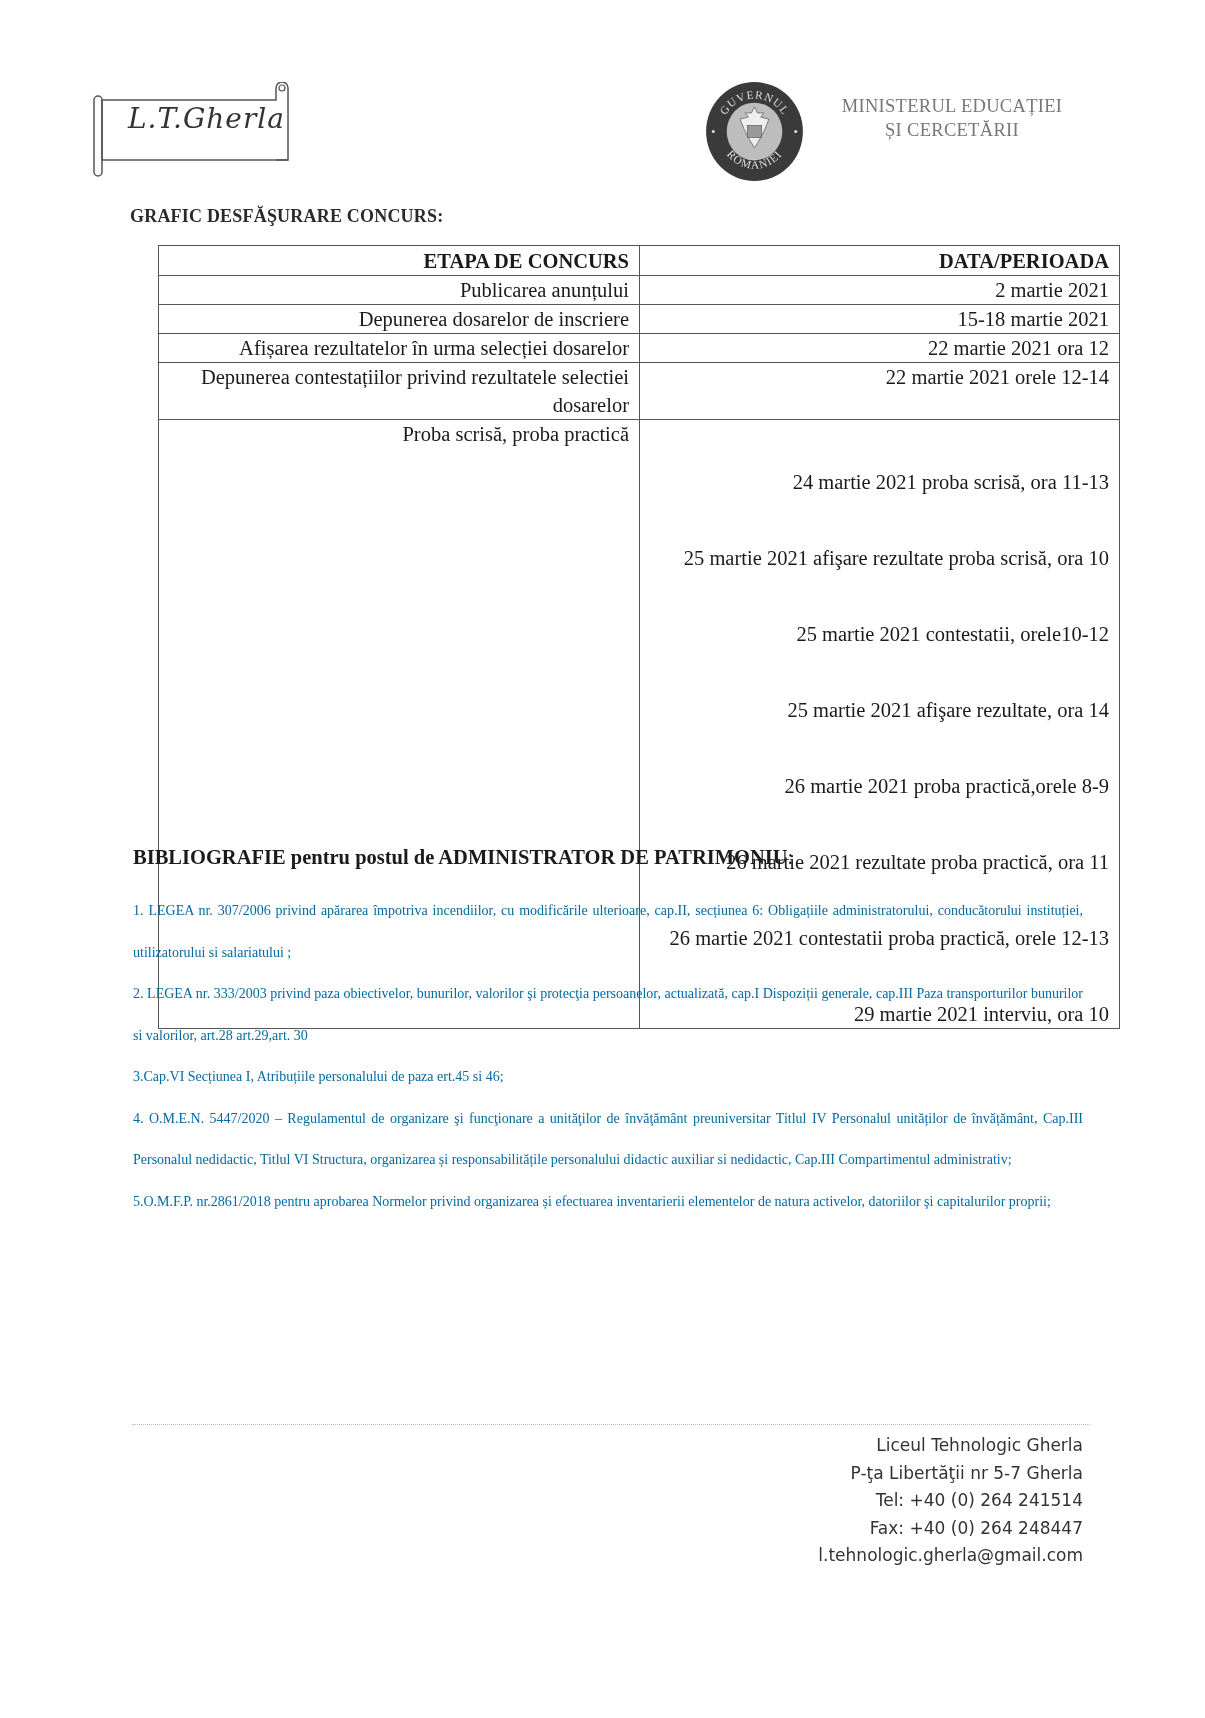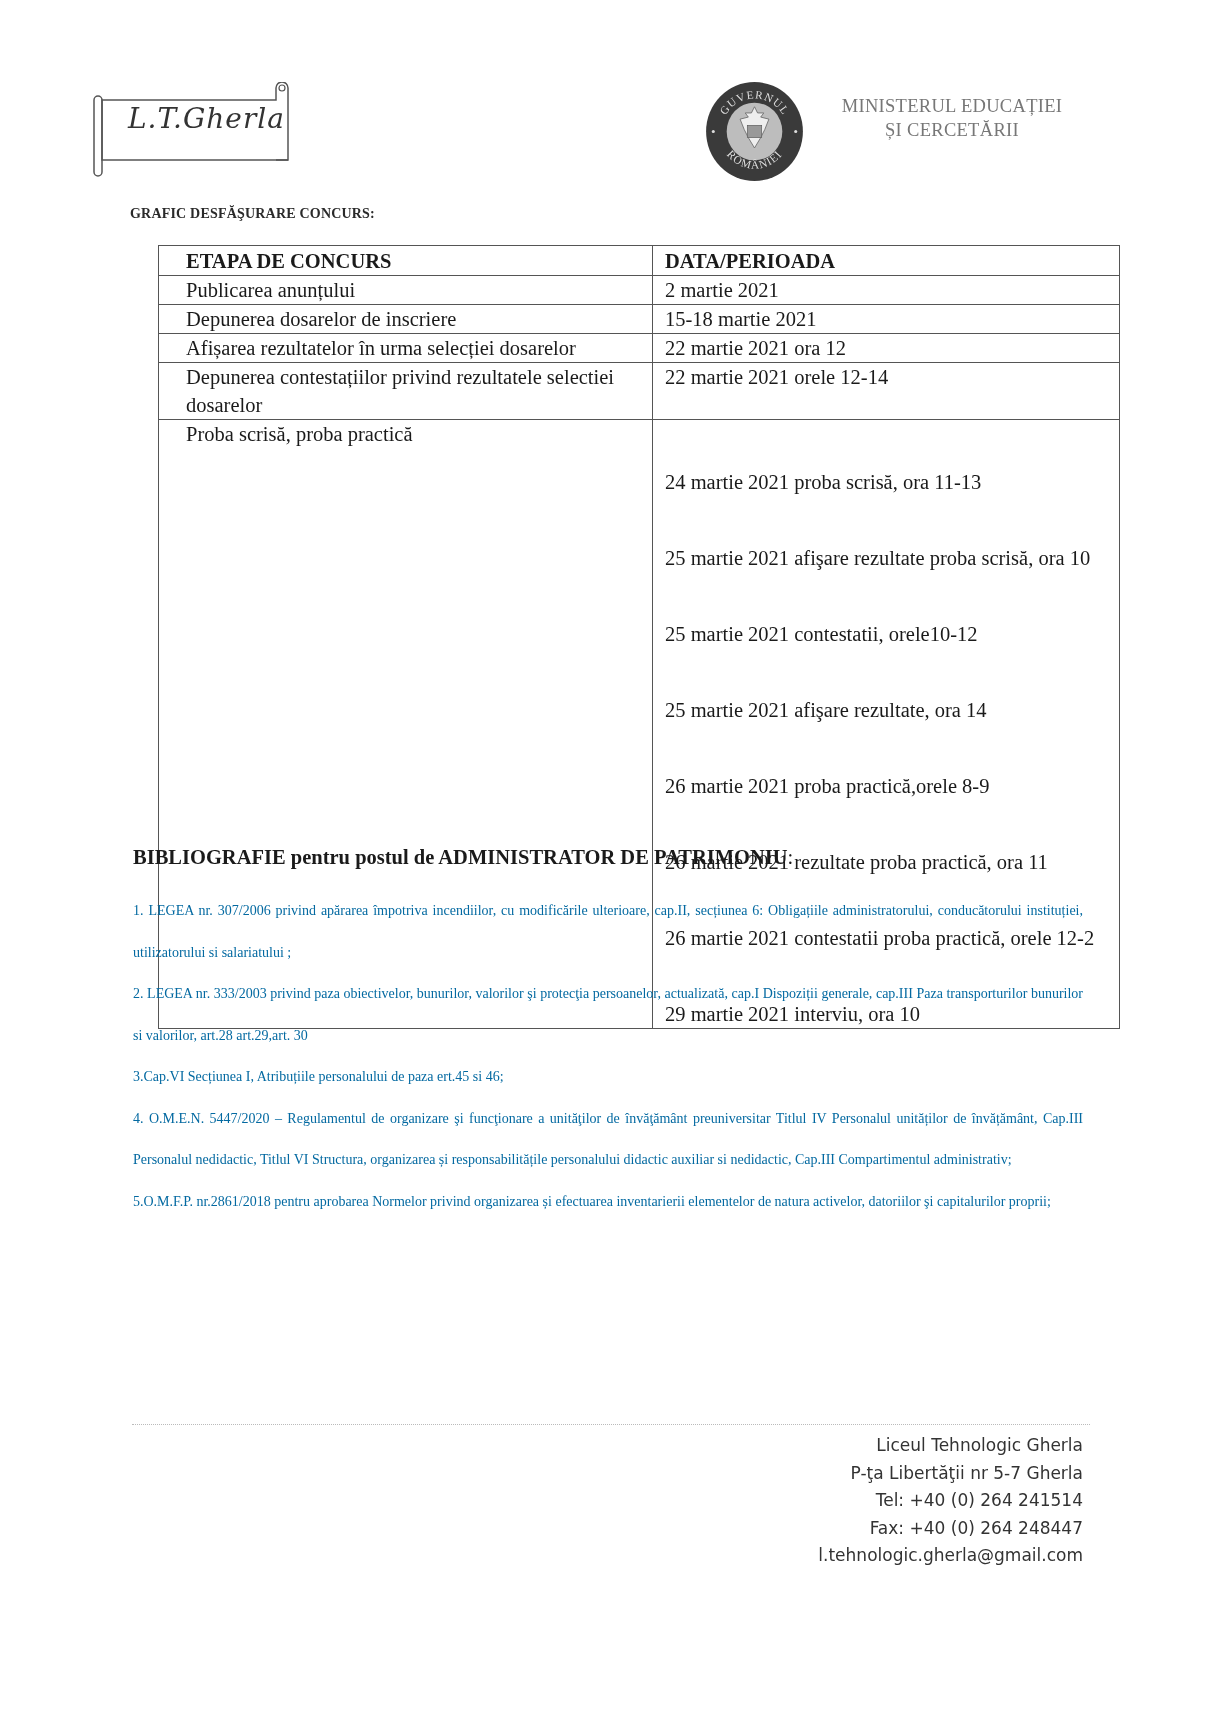--- a/index.html
+++ b/index.html
@@ -9,27 +9,27 @@
   .logo-left { position: absolute; left: 88px; top: 82px; width: 222px; height: 95px; }
   .logo-left svg { width: 100%; height: 100%; }
   .logo-text { position: absolute; left: 40px; top: 20px; font-family: "DejaVu Serif", serif;
                font-style: italic; font-size: 28px; color: #333; letter-spacing: 1px; }
 
   .emblem { position: absolute; left: 703px; top: 80px; width: 103px; height: 103px; }
   .ministry { position: absolute; left: 822px; top: 94px; width: 260px; text-align: center;
               font-family: "Liberation Serif", serif; font-size: 18.5px; color: #777;
               letter-spacing: 0.3px; line-height: 24px; }
 
-  .section-title { position: absolute; left: 130px; top: 206px; font-size: 14px; font-weight: bold;
+  .section-title { position: absolute; left: 130px; top: 206px; font-size: 18px; font-weight: bold;
                    color: #2a2a2a; letter-spacing: 0.2px; }
 
   table.schedule { position: absolute; left: 158px; top: 245px; width: 962px;
                    border-collapse: collapse; font-size: 20.5px; line-height: 28px; }
   table.schedule td, table.schedule th { border: 1.3px solid #555; vertical-align: top;
-                   padding: 0 10px 0 27px; text-align: left; font-weight: normal; }
+                   padding: 0 10px 0 14px; text-align: right; font-weight: normal; }
   table.schedule th { font-weight: bold; font-size: 20.5px; padding-top: 1px; }
   table.schedule td.col1, table.schedule th.col1 { width: 456px; }
   table.schedule td.col2, table.schedule th.col2 { padding-left: 12px; }
   .multi-line span { display: block; margin-top: 48px; }
 
   .biblio-title { position: absolute; left: 133px; top: 846px; font-size: 20.5px; color: #1a1a1a; }
   .biblio-title b { font-weight: bold; }
   .biblio { position: absolute; left: 133px; top: 890px; width: 950px; font-size: 14px;
             line-height: 41.5px; color: #0369a1; }
   .biblio p { margin: 0; }
@@ -109,21 +109,21 @@
     </tr>
     <tr>
       <td class="col1">Proba scrisă, proba practică</td>
       <td class="col2 multi-line">
         <span>24 martie 2021 proba scrisă, ora 11-13</span>
         <span>25 martie 2021 afişare rezultate proba scrisă, ora 10</span>
         <span>25 martie 2021 contestatii, orele10-12</span>
         <span>25 martie 2021  afişare rezultate, ora 14</span>
         <span>26 martie 2021 proba practică,orele 8-9</span>
         <span>26 martie 2021 rezultate proba practică, ora 11</span>
-        <span>26 martie 2021 contestatii proba practică, orele 12-2</span>
+        <span>26 martie 2021 contestatii proba practică, orele 12-13</span>
         <span>29 martie 2021 interviu, ora 10</span>
       </td>
     </tr>
   </tbody>
 </table>
 
 <div class="biblio-title"><b>BIBLIOGRAFIE</b><b> pentru postul de </b><b>ADMINISTRATOR DE PATRIMONIU</b><span>:</span></div>
 
 <div class="biblio">
   <p class="justify">1. LEGEA nr. 307/2006 privind apărarea împotriva incendiilor, cu modificările ulterioare, cap.II, secțiunea 6: Obligațiile administratorului, conducătorului instituției, utilizatorului si salariatului ;</p>

